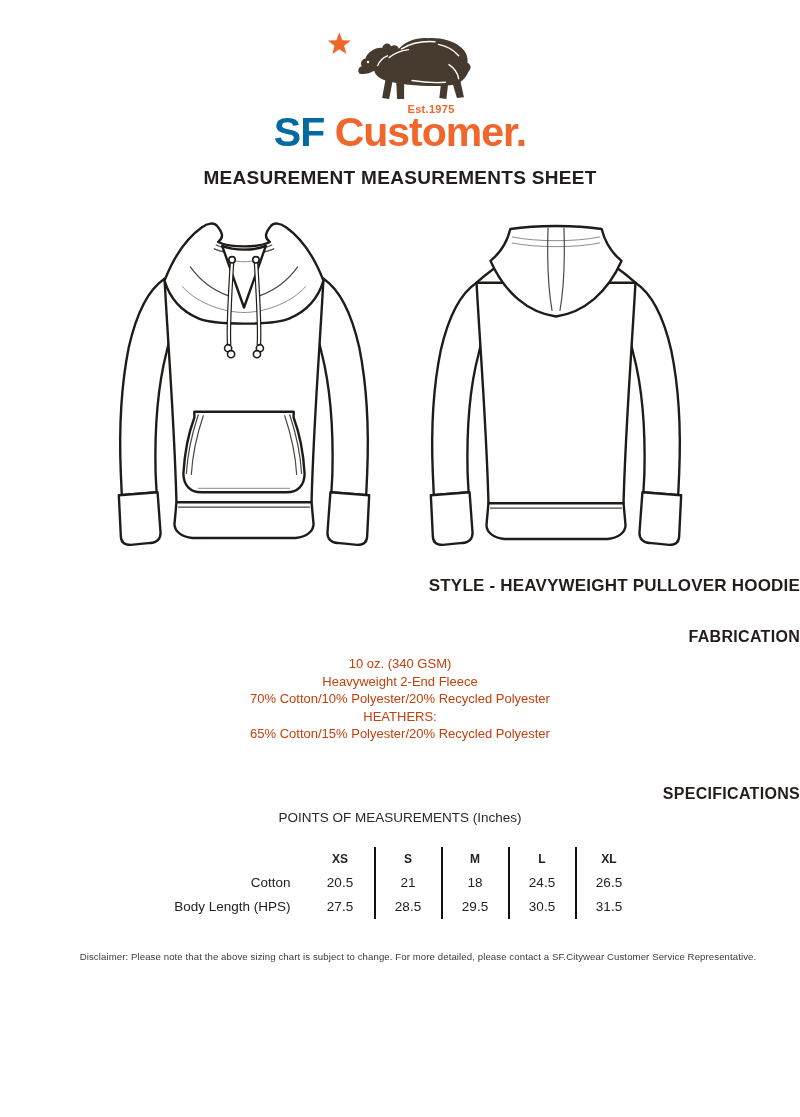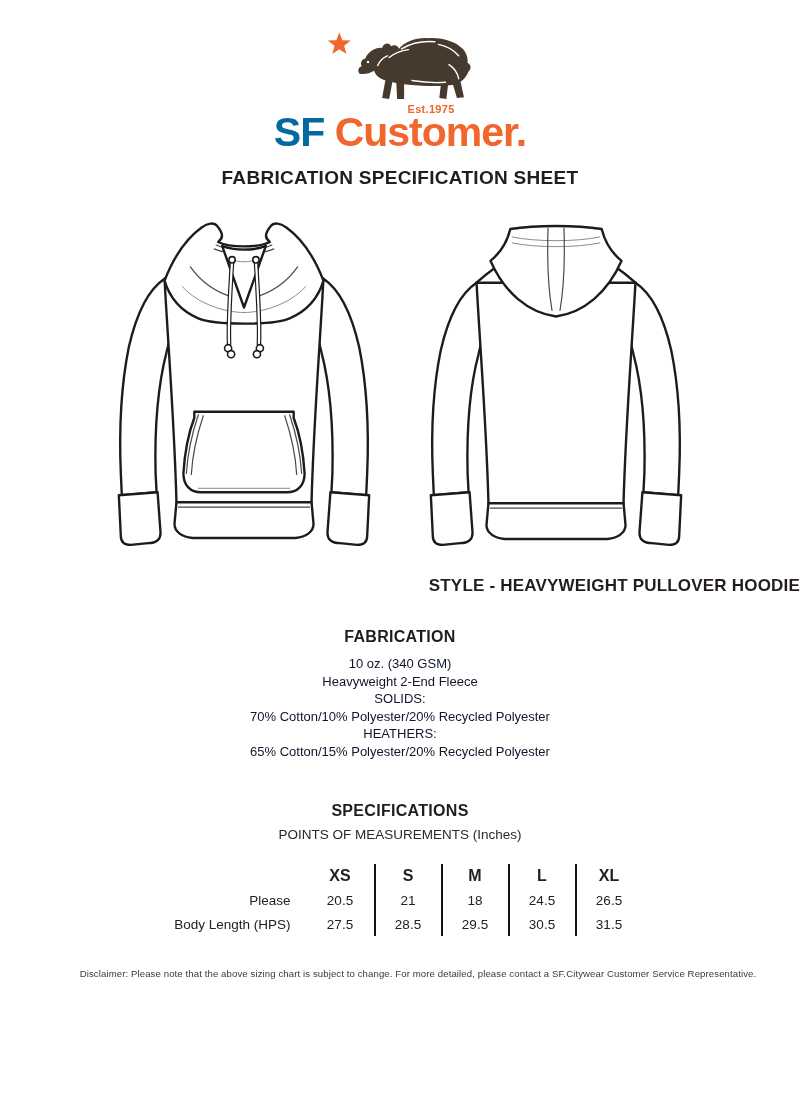--- a/index.html
+++ b/index.html
@@ -63,31 +63,31 @@
 
   
   .style-line {
     margin-top: 20px;
     text-align: right;
     font-size: 17px;
     font-weight: bold;
     letter-spacing: 0.2px;
   }
   .section-heading {
-    text-align: center;
+    text-align: right;
     font-size: 16px;
     font-weight: bold;
     letter-spacing: 0.3px;
   }
   .fab-heading { margin-top: 32px; }
   .fab-lines { margin-top: 9px; text-align: center; }
   .fab-line {
     font-size: 13px;
     line-height: 17.5px;
-    color: #0f172a;
+    color: #c2410c;
   }
 
   
   .spec-heading { margin-top: 42px; }
   .spec-sub {
     margin-top: 7px;
     text-align: center;
     font-size: 13.5px;
     color: #2c2826;
   }
@@ -98,21 +98,21 @@
     width: 483px;
   }
   .st-cell {
     height: 24px;
     display: flex;
     align-items: center;
     justify-content: center;
     font-size: 13.5px;
     color: #222;
   }
-  .st-head { font-weight: bold; font-size: 16px; }
+  .st-head { font-weight: bold; font-size: 12px; }
   .st-label { justify-content: flex-end; padding-right: 16px; }
   .st-sep { border-left: 2px solid #111; }
 
   
   .disclaimer {
     margin-top: 32px;
     text-align: center;
     font-size: 9.6px;
     letter-spacing: 0.1px;
     color: #3d3a38;
@@ -150,21 +150,21 @@
         </g>
         <circle cx="20" cy="37" r="1.4" fill="#ffffff"></circle>
       </g>
     </svg>
     <div class="logo-text-wrap">
       <span class="logo-est">Est.1975</span>
       <div class="logo-text"><span class="logo-sf">SF</span> <span class="logo-citywear">Customer.</span></div>
     </div>
   </div>
 
-  <div class="sheet-title">FABRICATION SPECIFICATION SHEET</div>
+  <div class="sheet-title">MEASUREMENT MEASUREMENTS SHEET</div>
 
   <div class="drawings">
 
     <svg class="drawing" viewBox="0 0 300 345">
 
       <path class="fw" d="M 70,66 C 55,76 42,100 34,135 C 27,170 24,215 26,262 L 27,284 L 62,281 L 61,262 C 60,220 63,175 72,140 C 76,122 82,100 88,82 Z"></path>
       <path class="fw" d="M 24,284 L 63,281 L 66,322 C 66,328 62,332 56,332 L 36,334 C 30,334 26,331 26,325 Z"></path>
 
       <path class="fw" d="M 230,66 C 245,76 258,100 266,135 C 273,170 276,215 274,262 L 273,284 L 238,281 L 239,262 C 240,220 237,175 228,140 C 224,122 218,100 212,82 Z"></path>
       <path class="fw" d="M 276,284 L 237,281 L 234,322 C 234,328 238,332 244,332 L 264,334 C 270,334 274,331 274,325 Z"></path>
@@ -232,39 +232,38 @@
       <path class="mid" d="M 158,15 C 159,45 158,75 154,98"></path>
     </svg>
   </div>
 
   <div class="style-line">STYLE - HEAVYWEIGHT PULLOVER HOODIE</div>
 
   <div class="section-heading fab-heading">FABRICATION</div>
   <div class="fab-lines">
     <div class="fab-line">10 oz. (340 GSM)</div>
     <div class="fab-line">Heavyweight 2-End Fleece</div>
-    <div class="fab-line">SOLIDS:</div>
     <div class="fab-line">70% Cotton/10% Polyester/20% Recycled Polyester</div>
     <div class="fab-line">HEATHERS:</div>
     <div class="fab-line">65% Cotton/15% Polyester/20% Recycled Polyester</div>
   </div>
 
   <div class="section-heading spec-heading">SPECIFICATIONS</div>
   <div class="spec-sub">POINTS OF MEASUREMENTS (Inches)</div>
 
   <div class="size-table">
 
     <div class="st-cell st-label"></div>
     <div class="st-cell st-head">XS</div>
     <div class="st-cell st-head st-sep">S</div>
     <div class="st-cell st-head st-sep">M</div>
     <div class="st-cell st-head st-sep">L</div>
     <div class="st-cell st-head st-sep">XL</div>
 
-    <div class="st-cell st-label">Please</div>
+    <div class="st-cell st-label">Cotton</div>
     <div class="st-cell">20.5</div>
     <div class="st-cell st-sep">21</div>
     <div class="st-cell st-sep">18</div>
     <div class="st-cell st-sep">24.5</div>
     <div class="st-cell st-sep">26.5</div>
 
     <div class="st-cell st-label">Body Length (HPS)</div>
     <div class="st-cell">27.5</div>
     <div class="st-cell st-sep">28.5</div>
     <div class="st-cell st-sep">29.5</div>

